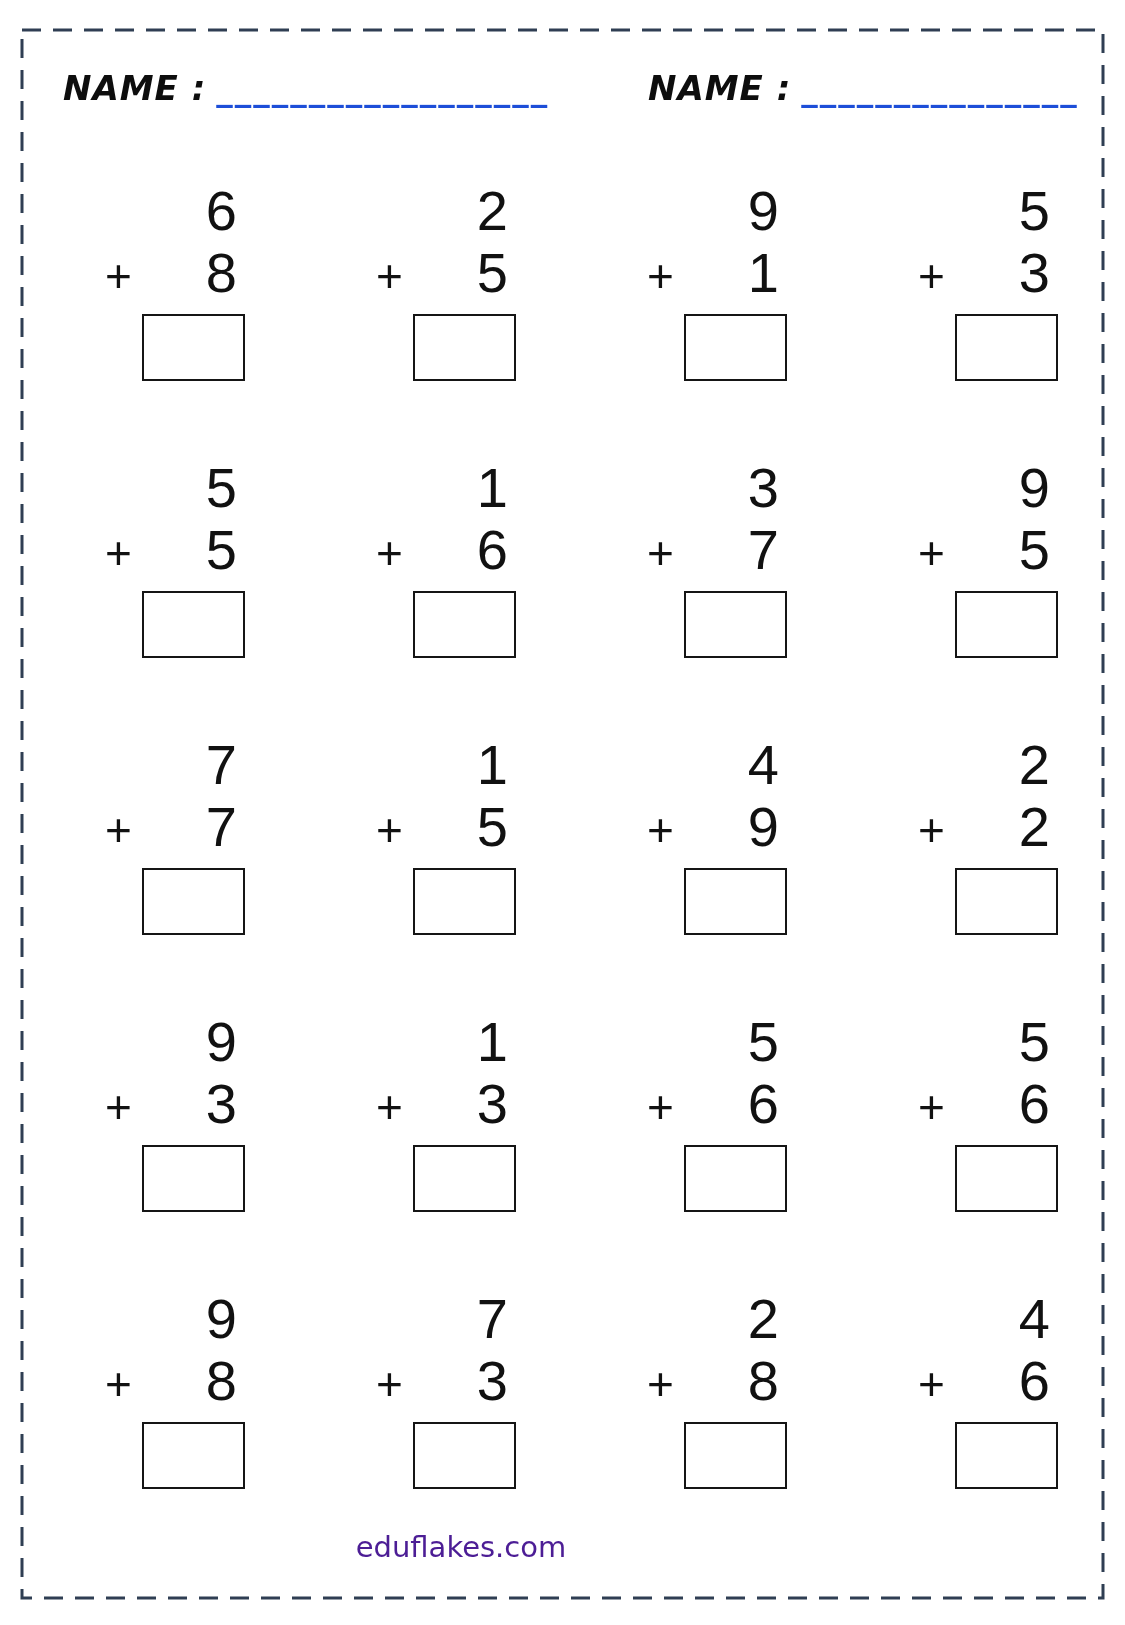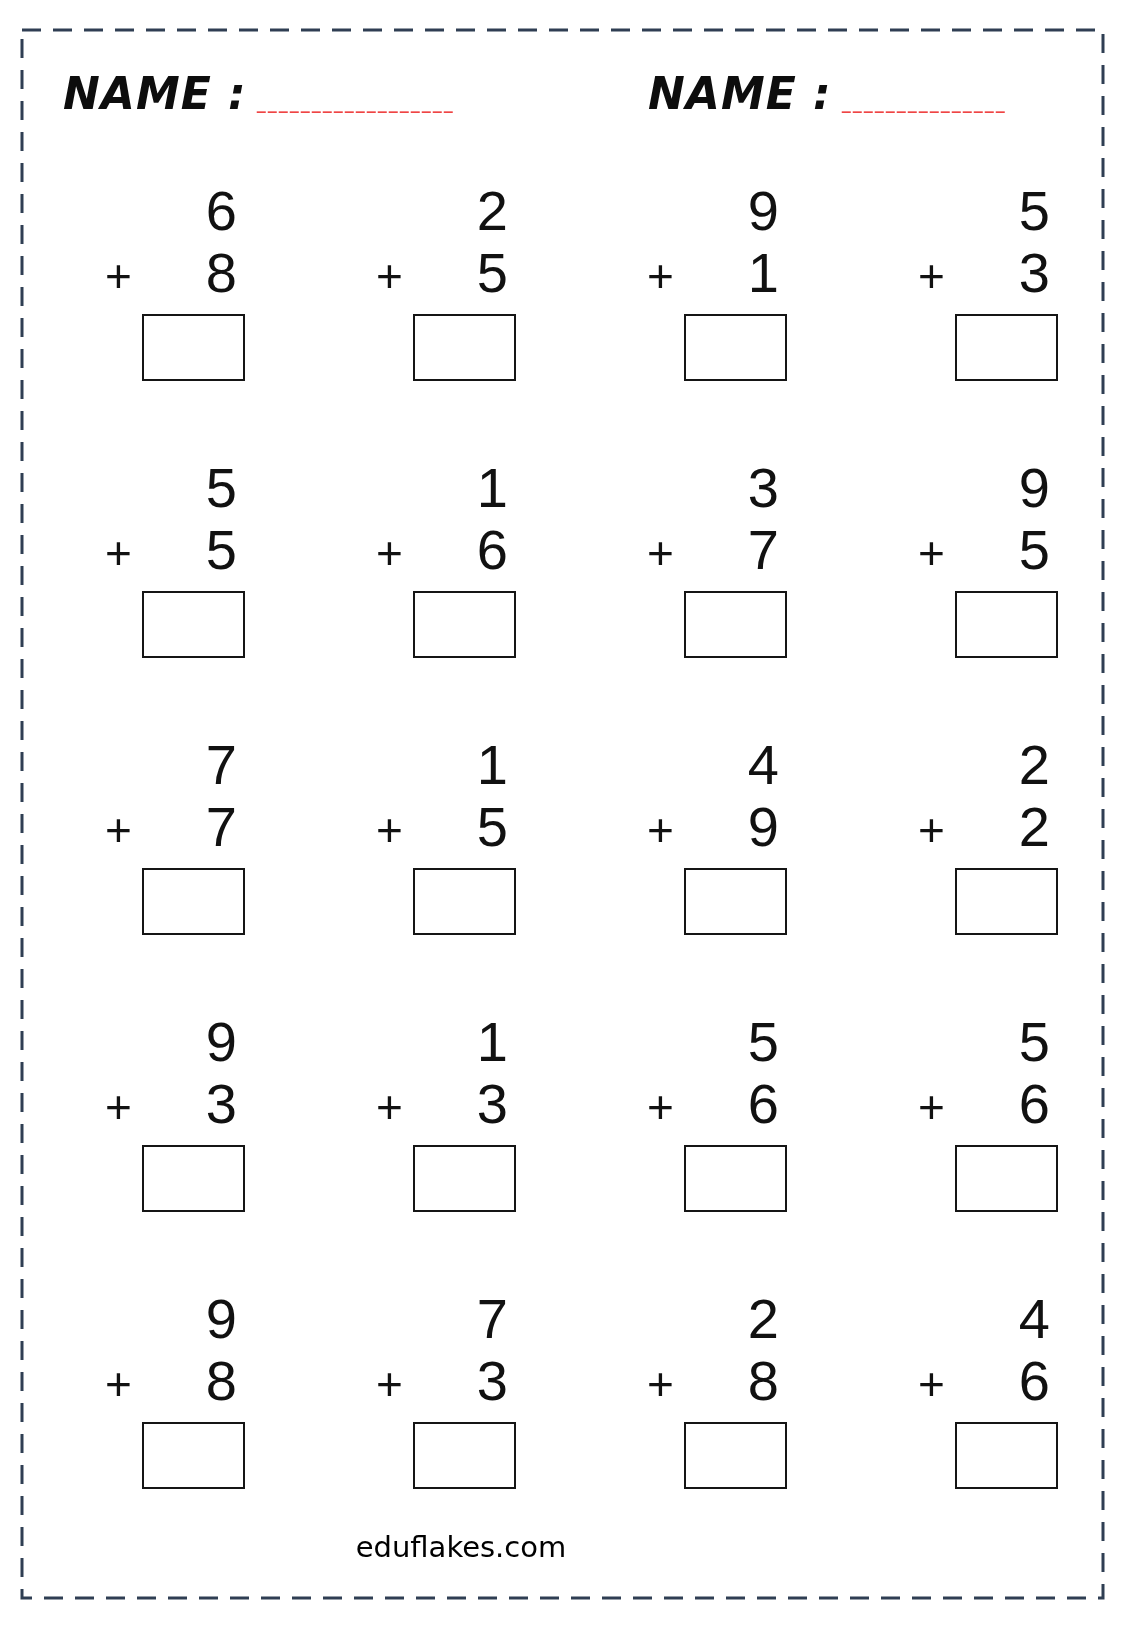--- a/index.html
+++ b/index.html
@@ -28,30 +28,30 @@
     align-items: baseline;
     gap: 10px;
     white-space: nowrap;
   }
   .name-group { left: 63px;  top: 68px; }
   .date-group { left: 648px; top: 68px; }
   .field-label {
     font-family: "DejaVu Sans", sans-serif;
     font-style: italic;
     font-weight: 700;
-    font-size: 44px;
+    font-size: 34px;
     letter-spacing: 1px;
     color: #0d0d0d;
   }
   .field-line {
     font-family: "DejaVu Sans", sans-serif;
     font-weight: 700;
-    font-size: 18px;
+    font-size: 33px;
     letter-spacing: 2px;
-    color: #ef4444;
+    color: #1d4ed8;
   }
   
   .problems {
     position: absolute;
     left: 105px;
     top: 180px;
     display: grid;
     grid-template-columns: repeat(4, 140px);
     column-gap: 131px;
     row-gap: 76px;
@@ -92,21 +92,21 @@
   }
   
   .footer {
     position: absolute;
     left: 0;
     top: 1530px;
     width: 922px;
     text-align: center;
     font-family: "DejaVu Sans", sans-serif;
     font-size: 29px;
-    color: #000000;
+    color: #4c1d95;
   }
 </style>
 </head>
 <body>
 
 <svg class="border-svg" width="1125" height="1625" viewBox="0 0 1125 1625">
   <rect x="22" y="30" width="1081" height="1568" fill="none" stroke-width="3" stroke-dasharray="19 12" stroke="#2f3e53"></rect>
 </svg>
 
 <div class="field-group name-group">

